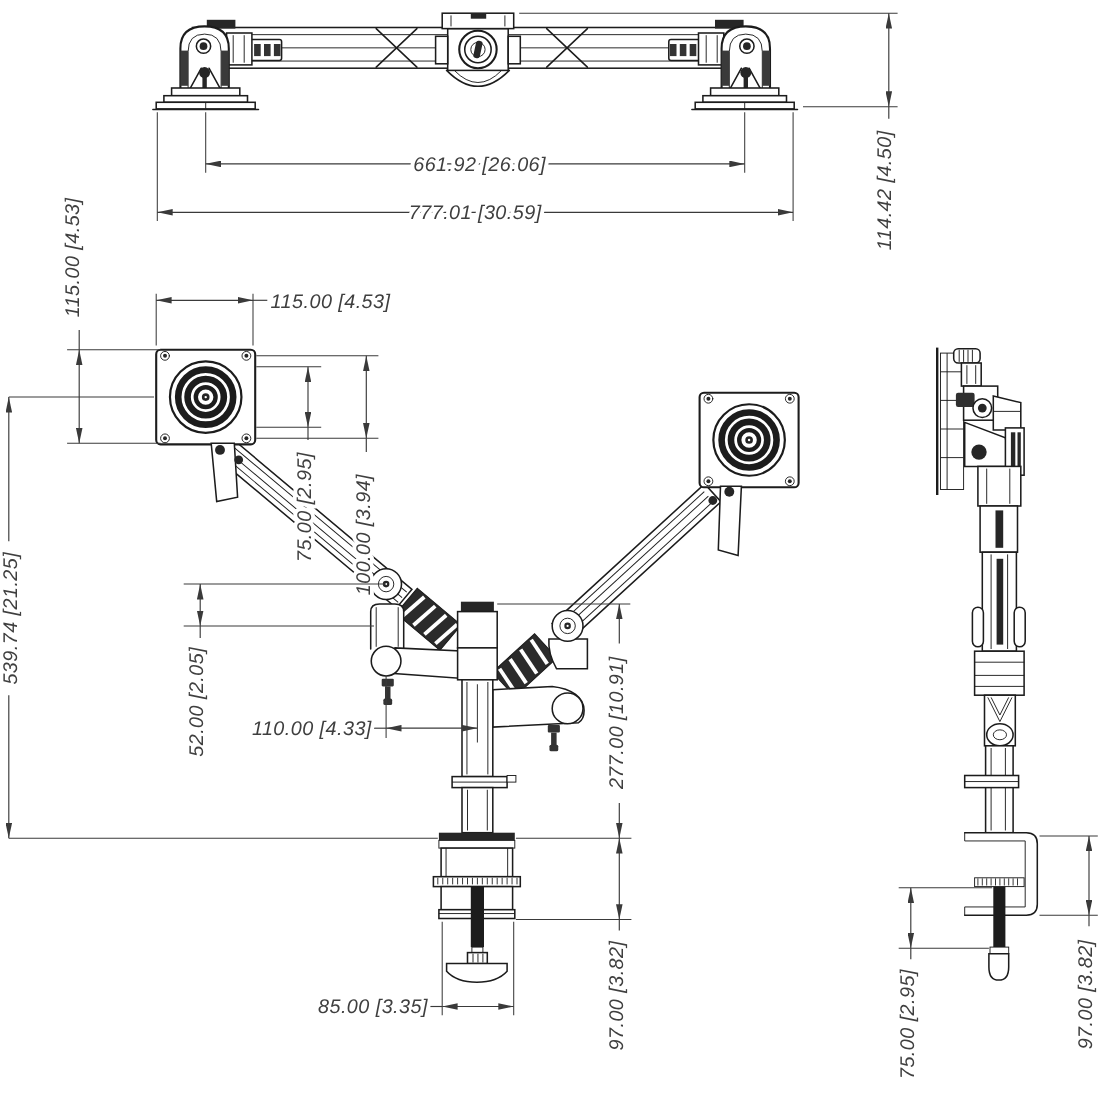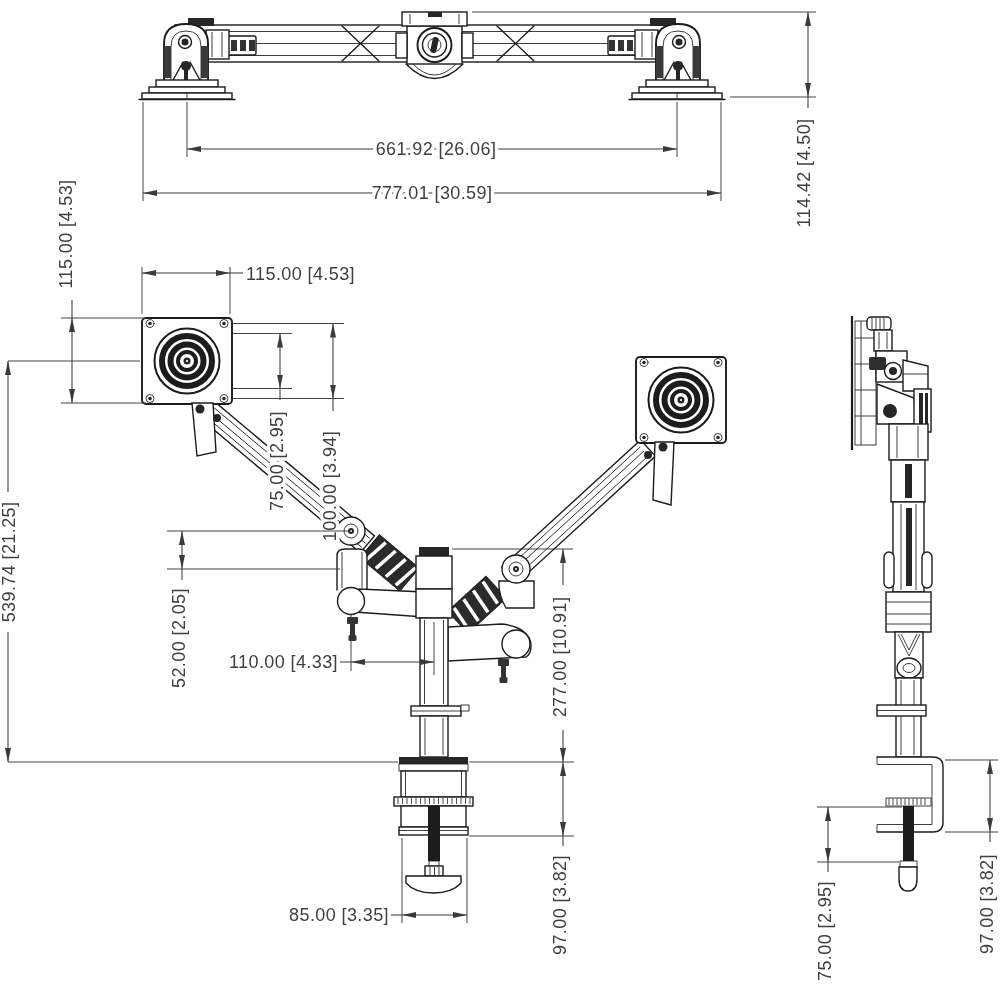--- a/index.html
+++ b/index.html
@@ -1,16 +1,16 @@
 <!DOCTYPE html>
 <html><head>
 <meta charset="utf-8">
 <style>
   html,body{margin:0;padding:0;background:#fff;width:1000px;height:1000px;overflow:hidden;}
-  .canvas{width:1000px;height:1000px;background:#ffffff;}
+  .canvas{width:1000px;height:1000px;background:#ffffff;font-style:italic;}
   svg{display:block;}
   .ln{stroke:#1c1c1c;stroke-width:1.4;fill:none;stroke-linecap:round;}
   .ln2{stroke:#1c1c1c;stroke-width:1.9;fill:none;stroke-linecap:round;}
   .thin{stroke:#1c1c1c;stroke-width:0.85;fill:none;}
   .wf{fill:#ffffff;}
   .dk{fill:#262626;stroke:none;}
   .dk2{fill:#333333;stroke:none;}
   .gr{fill:#2b2b2b;stroke:#1c1c1c;stroke-width:1;}
   .ext{stroke:#3a3a3a;stroke-width:0.95;fill:none;}
   .dim{stroke:#3a3a3a;stroke-width:1.05;fill:none;}

